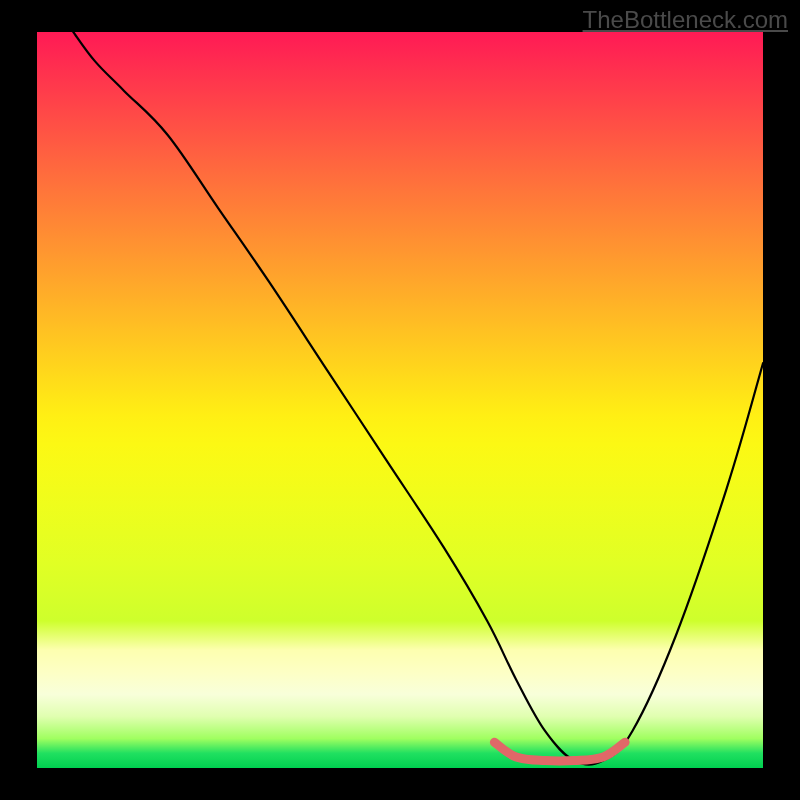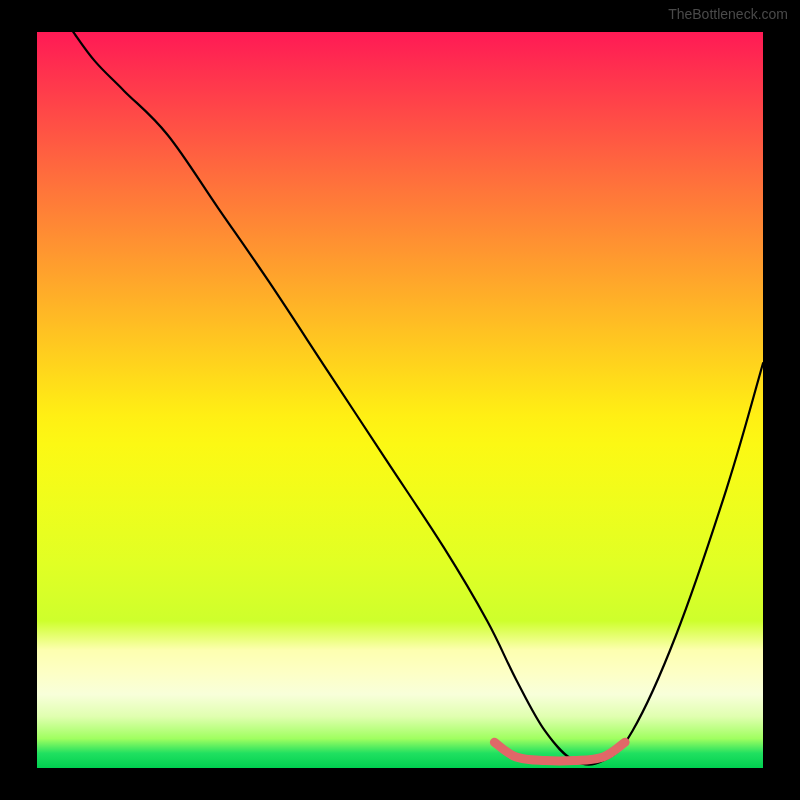--- a/index.html
+++ b/index.html
@@ -9,23 +9,24 @@
     background: #000;
     position: relative;
     overflow: hidden;
     font-family: Arial, sans-serif;
   }
   .watermark {
     position: absolute;
     top: 6px;
     right: 12px;
     color: #4a4a4a;
-    font-size: 14px;
+    font-size: 24px;
     font-weight: 500;
     z-index: 10;
+    text-decoration: underline;
   }
   .plot-area {
     position: absolute;
     left: 37px;
     top: 32px;
     width: 726px;
     height: 736px;
     background: linear-gradient(to bottom,
       #ff1a55 0%,
       #ff2b50 4%,

